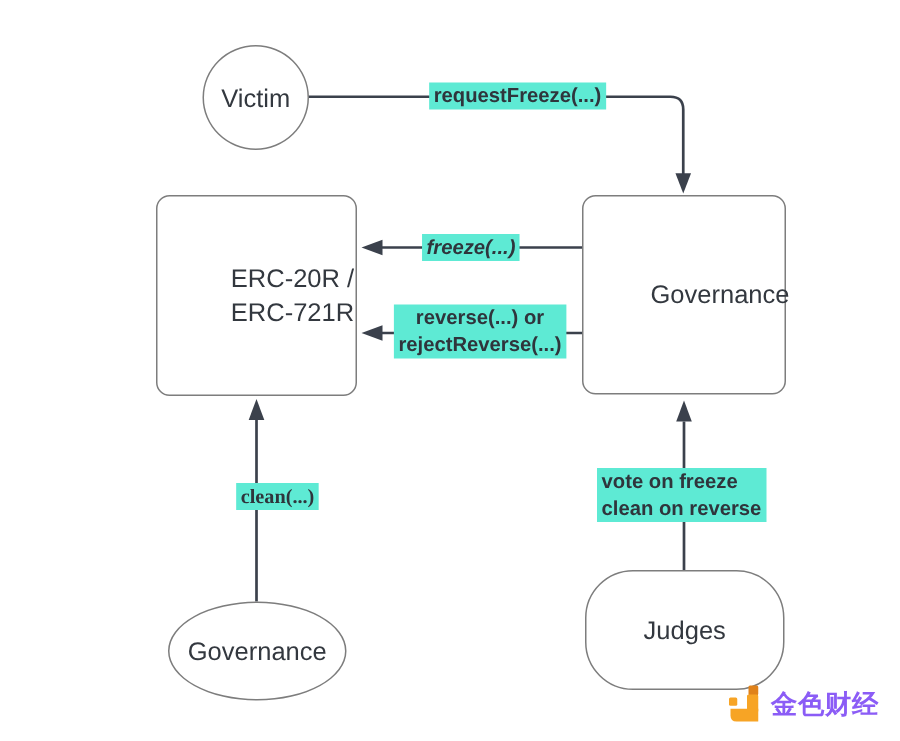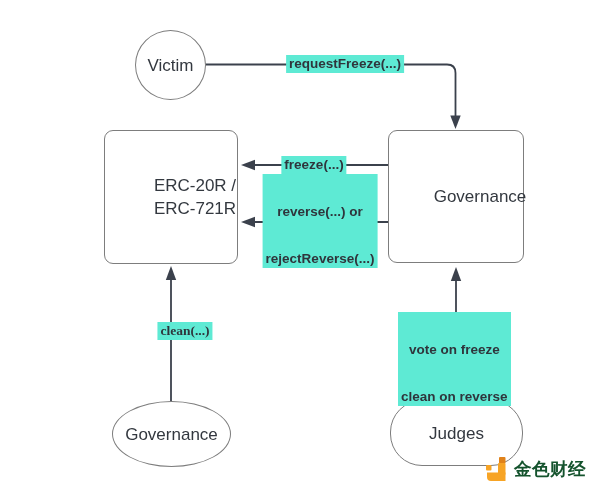--- a/index.html
+++ b/index.html
@@ -31,29 +31,29 @@
     background:#5eead4;
     color:#2f353c;
     font-size:13.5px;
     font-weight:bold;
     line-height:18px;
     white-space:nowrap;
     padding:0 3px;
     text-align:center;
   }
   .centered{transform:translate(-50%,-50%);}
-  .edge-label span{display:block;margin-top:29px;}
+  .edge-label span{display:block;}
   #watermark{
     position:absolute;
     left:483px;top:454px;
     display:flex;align-items:center;
     gap:5px;
   }
   #watermark-text{
-    color:#14532d;
+    color:#8b5cf6;
     font-size:17.5px;
     font-weight:bold;
     letter-spacing:0.5px;
     text-shadow:0 0 1px #ffffff;
     white-space:nowrap;
   }
 </style>
 </head>
 <body>
 
@@ -96,36 +96,36 @@
   <div class="node rect" style="left:388px;top:130px;width:136px;height:133px;">
     <div>
       <span style="display:block">Governance</span>
     </div>
   </div>
 
   <div class="node ellipse" style="left:112px;top:401px;width:119px;height:66px;">
     <span>Governance</span>
   </div>
 
-  <div class="node stadium" style="left:390px;top:400px;width:133px;height:66px;">
+  <div class="node stadium" style="left:390px;top:380px;width:133px;height:80px;">
     <span>Judges</span>
   </div>
 
   <div class="edge-label centered" style="left:345px;top:64px;">requestFreeze(...)</div>
 
-  <div class="edge-label centered" style="left:314px;top:165px;">freeze(...)</div>
+  <div class="edge-label centered" style="left:314px;top:165px;font-style:italic;">freeze(...)</div>
 
   <div class="edge-label centered" style="left:320px;top:221px;">
     <span>reverse(...) or</span>
     <span>rejectReverse(...)</span>
   </div>
 
   <div class="edge-label centered" style="left:185px;top:331px;font-family:Liberation Serif, serif;">clean(...)</div>
 
-  <div class="edge-label" style="left:398px;top:312px;text-align:center;">
+  <div class="edge-label" style="left:398px;top:312px;text-align:left;">
     <span>vote on freeze</span>
     <span>clean on reverse</span>
   </div>
 
   <div id="watermark">
     <svg width="26" height="30" viewBox="0 0 26 30" xmlns="http://www.w3.org/2000/svg">
       <rect x="3" y="11" width="5.5" height="5.5" rx="1" fill="#f7a425"></rect>
       <rect x="16" y="3" width="6.5" height="6.5" rx="1" fill="#e0821a"></rect>
       <rect x="15" y="9" width="7.5" height="12" rx="1" fill="#f7a425"></rect>
       <path d="M4 18.5 H22.5 V27 H8 Q4 27 4 23 Z" fill="#f7a425"></path>

